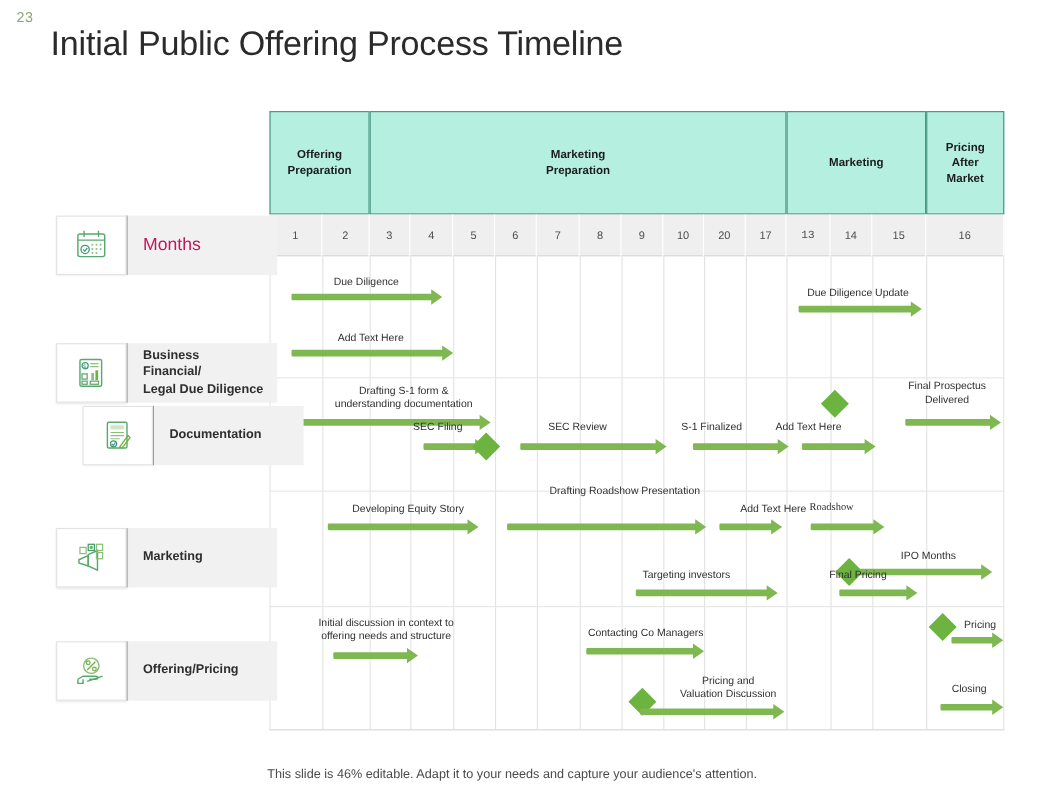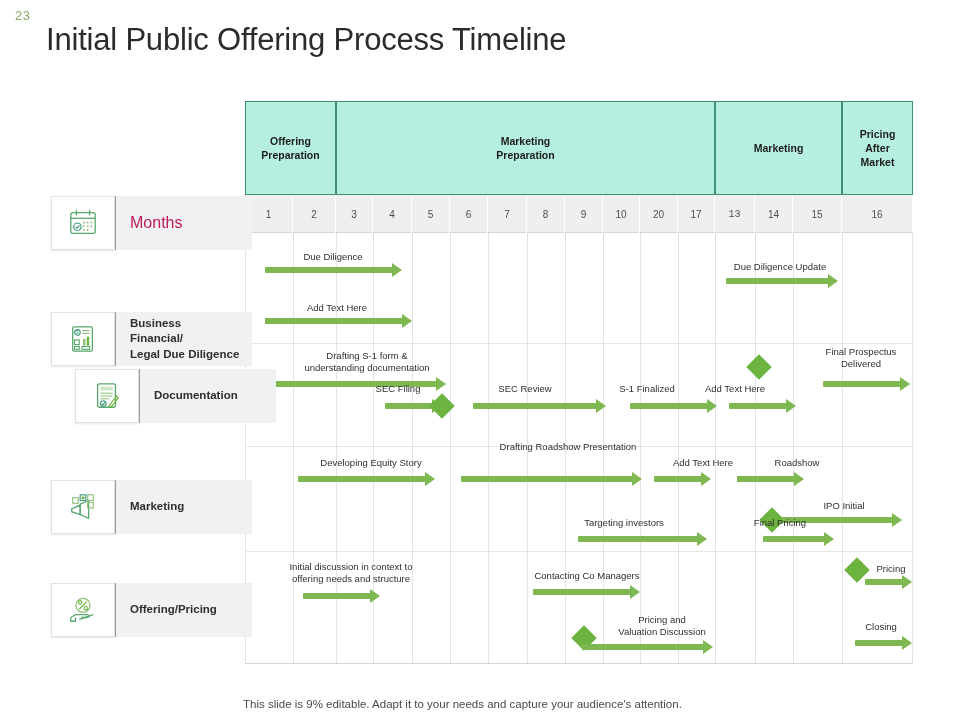--- a/index.html
+++ b/index.html
@@ -97,21 +97,21 @@
     transform:rotate(45deg);
   }
 </style>
 </head>
 <body>
 
 <div class="slide">
 
   <div class="slide-number">23</div>
   <div class="page-title">Initial Public Offering Process Timeline</div>
-  <div class="footer-note">This slide is 9% editable. Adapt it to your needs and capture your audience's attention.</div>
+  <div class="footer-note">This slide is 46% editable. Adapt it to your needs and capture your audience's attention.</div>
 
   <div class="side-item" style="left:51px;top:196px;">
     <div class="side-icon-box">
       <svg width="30" height="30" viewBox="0 0 32 32">
         <rect x="3" y="5" width="26" height="22" rx="2" fill="none" stroke="#5aa86f" stroke-width="1.4"></rect>
         <line x1="3" y1="11" x2="29" y2="11" stroke="#5aa86f" stroke-width="1.4"></line>
         <line x1="9" y1="2" x2="9" y2="8" stroke="#5aa86f" stroke-width="1.4"></line>
         <line x1="23" y1="2" x2="23" y2="8" stroke="#5aa86f" stroke-width="1.4"></line>
         <circle cx="10" cy="20" r="4" fill="none" stroke="#3f9a7a" stroke-width="1.3"></circle>
         <path d="M8.2 20 L9.7 21.6 L12.2 18.6" fill="none" stroke="#3f9a7a" stroke-width="1.2"></path>
@@ -338,25 +338,25 @@
       <div>
         <div class="alabel" style="left:46px;top:224px;width:160px;">Developing Equity Story</div>
         <div class="arrow" style="left:53px;top:243px;width:128px;"></div>
 
         <div class="alabel" style="left:218px;top:208px;width:210px;">Drafting Roadshow Presentation</div>
         <div class="arrow" style="left:216px;top:243px;width:172px;"></div>
 
         <div class="alabel" style="left:408px;top:224px;width:100px;">Add Text Here</div>
         <div class="arrow" style="left:409px;top:243px;width:48px;"></div>
 
-        <div class="alabel" style="left:507px;top:224px;width:90px;">Roadshow</div>
+        <div class="alabel" style="left:466px;top:224px;width:90px;font-family:Liberation Serif, serif;">Roadshow</div>
         <div class="arrow" style="left:492px;top:243px;width:58px;"></div>
 
         <div class="diamond" style="left:518px;top:278px;"></div>
-        <div class="alabel" style="left:549px;top:267px;width:100px;">IPO Initial</div>
+        <div class="alabel" style="left:549px;top:267px;width:100px;">IPO Months</div>
         <div class="arrow" style="left:536px;top:284px;width:112px;"></div>
 
         <div class="alabel" style="left:312px;top:284px;width:134px;">Targeting investors</div>
         <div class="arrow" style="left:333px;top:303px;width:120px;"></div>
 
         <div class="alabel" style="left:490px;top:284px;width:90px;">Final Pricing</div>
         <div class="arrow" style="left:518px;top:303px;width:62px;"></div>
       </div>
 
       <div>

